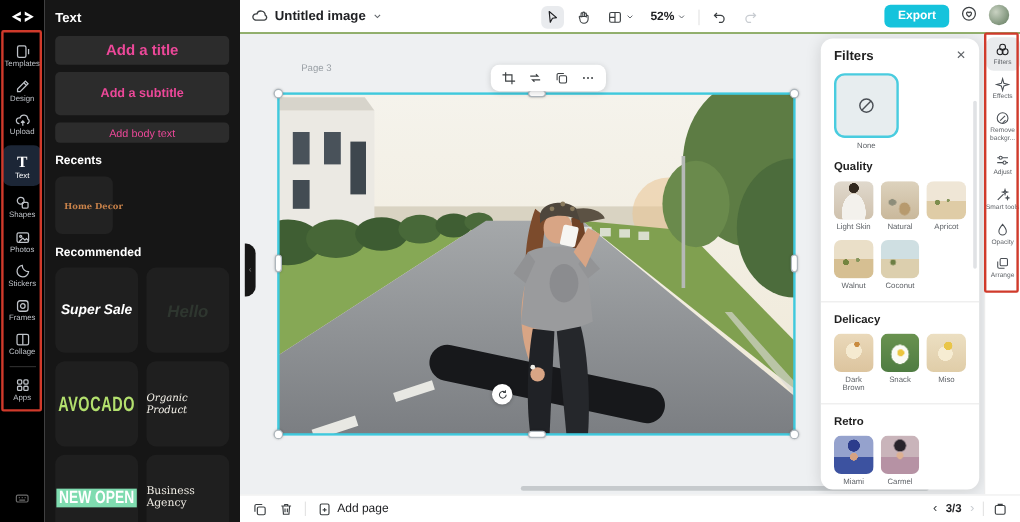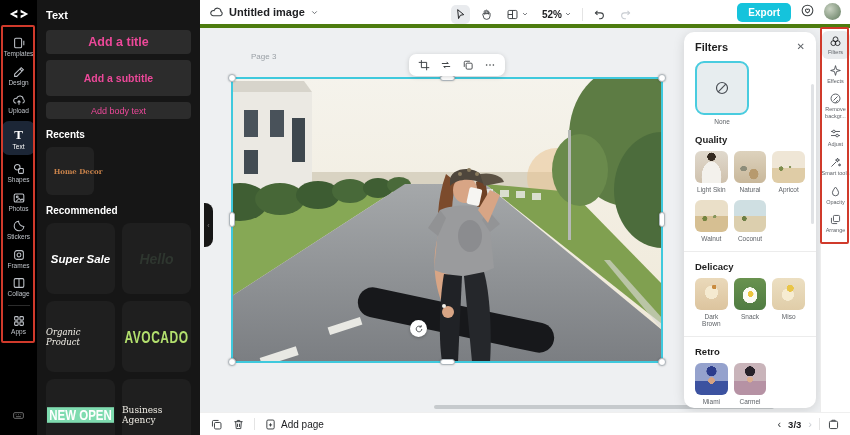--- a/index.html
+++ b/index.html
@@ -33,21 +33,21 @@
   .rec-tile{height:71px;background:#1f1f1f;border-radius:8px;display:flex;align-items:center;justify-content:center;overflow:hidden;cursor:pointer;}
   .rt-0 span{font-style:italic;font-weight:bold;font-size:11.5px;color:#fff;}
   .rt-1 span{font-style:italic;font-weight:bold;font-size:14px;color:#2e362f;}
   .rt-2 span{font-weight:bold;font-size:12px;color:#b3e06e;letter-spacing:.5px;display:inline-block;transform:scaleY(1.45);}
   .rt-3 span{font-style:italic;font-size:8.5px;color:#f3f0e8;font-family:"DejaVu Serif",serif;}
   .rt-4 span{font-weight:bold;font-size:11.5px;color:#fff;background:#7fdcb0;padding:0 2px;display:inline-block;transform:scaleY(1.3);}
   .rt-5 span{font-size:9px;color:#efece4;font-family:"DejaVu Serif",serif;}
 
   
   .main{position:absolute;left:200px;top:0;width:650px;height:435px;}
-  .topbar{height:28px;background:#fff;border-bottom:4px solid #4d7c0f;display:flex;align-items:center;padding:0 9px;position:relative;z-index:20;}
+  .topbar{height:28px;background:#fff;border-bottom:1px solid #4d7c0f;display:flex;align-items:center;padding:0 9px;position:relative;z-index:20;}
   .tb-left{display:flex;align-items:center;gap:5px;color:#202124;}
   .doc-title{font-size:11px;font-weight:bold;}
   .tools{position:absolute;left:251px;top:0;height:28px;display:flex;align-items:center;gap:7px;}
   .tool-btn{display:flex;align-items:center;gap:2px;padding:3px;border-radius:5px;cursor:pointer;color:#3c4043;}
   .tool-btn.selected{background:#e9ebee;}
   .zoom-val{font-size:10px;font-weight:bold;color:#202124;text-align:center;}
   .tb-sep{width:1px;height:13px;background:#e4e4e4;}
   .tb-right{margin-left:auto;display:flex;align-items:flex-start;gap:9px;}
   .export-btn{background:#15c3dc;color:#fff;font-size:10px;font-weight:bold;border:none;border-radius:5px;padding:4px 11px;cursor:pointer;}
   .avatar{width:17px;height:17px;border-radius:50%;background:radial-gradient(circle at 35% 35%,#c9d2c2,#7e937a 70%,#5f7560);cursor:pointer;}
@@ -206,25 +206,25 @@
       <span>Home Decor</span>
     </div>
     <div class="sec-label">Recommended</div>
     <div class="rec-grid">
       <div class="rec-tile rt-0">
           <span>Super Sale</span>
         </div>
       <div class="rec-tile rt-1">
           <span>Hello</span>
         </div>
+      <div class="rec-tile rt-2">
+          <span>AVOCADO</span>
+        </div>
       <div class="rec-tile rt-3">
           <span>Organic Product</span>
-        </div>
-      <div class="rec-tile rt-2">
-          <span>AVOCADO</span>
         </div>
       <div class="rec-tile rt-4">
           <span>NEW OPEN</span>
         </div>
       <div class="rec-tile rt-5">
           <span>Business Agency</span>
         </div>
 
     </div>
   </div>

